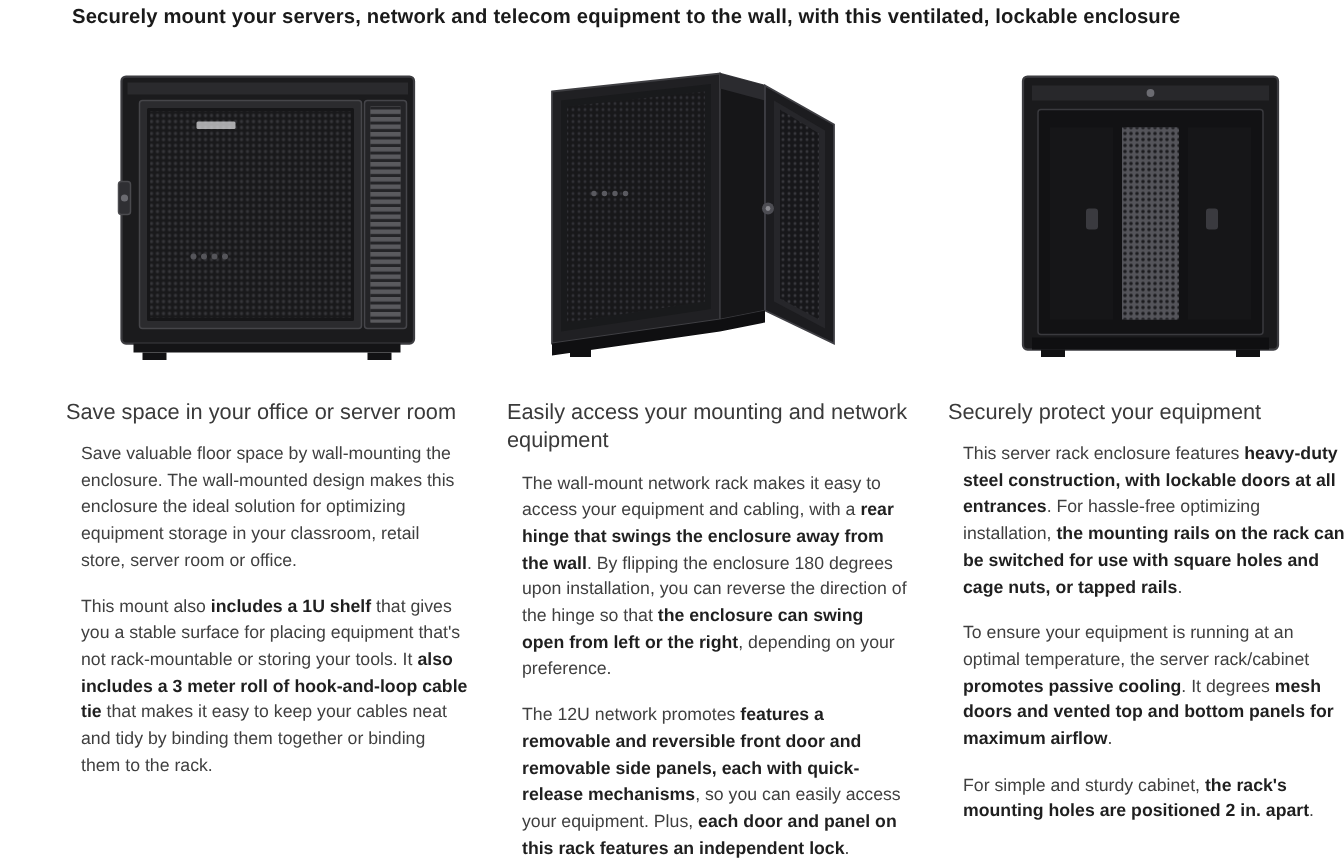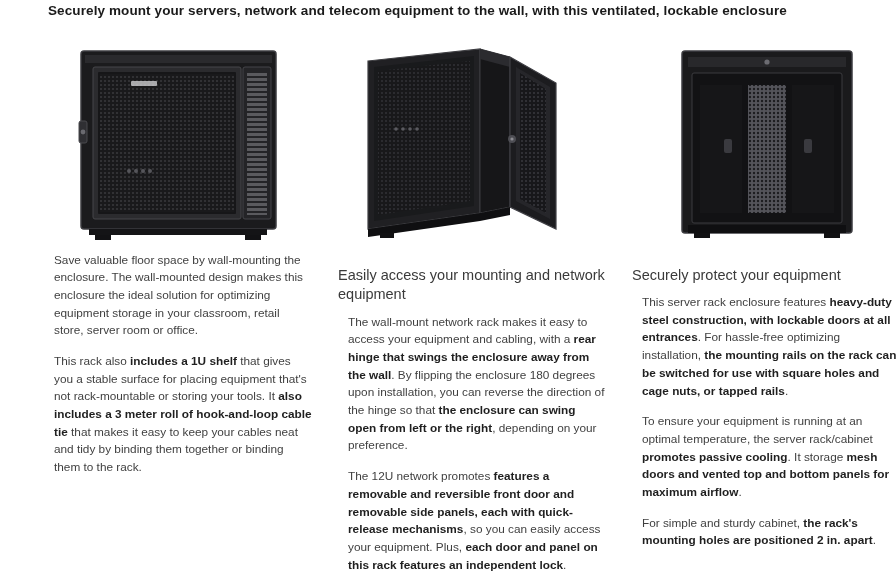--- a/index.html
+++ b/index.html
@@ -116,23 +116,24 @@
             <circle cx="58" cy="128" r="2"></circle>
             <circle cx="65" cy="128" r="2"></circle>
             <circle cx="72" cy="128" r="2"></circle>
             <circle cx="79" cy="128" r="2"></circle>
           </g>
           <rect x="18" y="186" width="178" height="6" fill="#141416"></rect>
           <rect x="24" y="192" width="16" height="5" fill="#121214"></rect>
           <rect x="174" y="192" width="16" height="5" fill="#121214"></rect>
         </svg>
       </div>
+      <div class="col-title">Save space in your office or server room</div>
       <div class="col-body">
           <p><span>Save valuable floor space by wall-mounting the enclosure. The wall-mounted design makes this enclosure the ideal solution for optimizing equipment storage in your classroom, retail store, server room or office.</span></p>
-          <p><span>This rack also </span><b>includes a 1U shelf</b><span> that gives you a stable surface for placing equipment that's not rack-mountable or storing your tools. It </span><b>also includes a 3 meter roll of hook-and-loop cable tie</b><span> that makes it easy to keep your cables neat and tidy by binding them together or binding them to the rack.</span></p>
+          <p><span>This mount also </span><b>includes a 1U shelf</b><span> that gives you a stable surface for placing equipment that's not rack-mountable or storing your tools. It </span><b>also includes a 3 meter roll of hook-and-loop cable tie</b><span> that makes it easy to keep your cables neat and tidy by binding them together or binding them to the rack.</span></p>
         </div>
     </div>
 
     <div class="col">
       <div class="img-frame">
         <svg width="225" height="200" viewBox="0 0 225 200">
           <polygon points="8,18 120,6 120,170 8,186" fill="#202023" stroke="#3e3e42" stroke-width="1.2"></polygon>
           <polygon points="14,24 114,13 114,163 14,178" fill="#191a1c"></polygon>
           <g>
             <polygon points="18,28 110,18 110,158 18,172" fill="url(#mesh2)"></polygon>
@@ -194,19 +195,19 @@
           <rect x="60" y="96" width="8" height="14" rx="2" fill="#3a3a3f"></rect>
           <rect x="140" y="96" width="8" height="14" rx="2" fill="#3a3a3f"></rect>
           <rect x="24" y="182" width="158" height="8" fill="#0f0f11"></rect>
           <rect x="30" y="190" width="16" height="5" fill="#111113"></rect>
           <rect x="160" y="190" width="16" height="5" fill="#111113"></rect>
         </svg>
       </div>
       <div class="col-title">Securely protect your equipment</div>
       <div class="col-body">
           <p><span>This server rack enclosure features </span><b>heavy-duty steel construction, with lockable doors at all entrances</b><span>. For hassle-free optimizing installation, </span><b>the mounting rails on the rack can be switched for use with square holes and cage nuts, or tapped rails</b><span>.</span></p>
-          <p><span>To ensure your equipment is running at an optimal temperature, the server rack/cabinet </span><b>promotes passive cooling</b><span>. It storage </span><b>mesh doors and vented top and bottom panels for maximum airflow</b><span>.</span></p>
+          <p><span>To ensure your equipment is running at an optimal temperature, the server rack/cabinet </span><b>promotes passive cooling</b><span>. It degrees </span><b>mesh doors and vented top and bottom panels for maximum airflow</b><span>.</span></p>
           <p><span>For simple and sturdy cabinet, </span><b>the rack's mounting holes are positioned 2 in. apart</b><span>.</span></p>
         </div>
     </div>
 
   </div>
 </div>
 
 </body></html>

